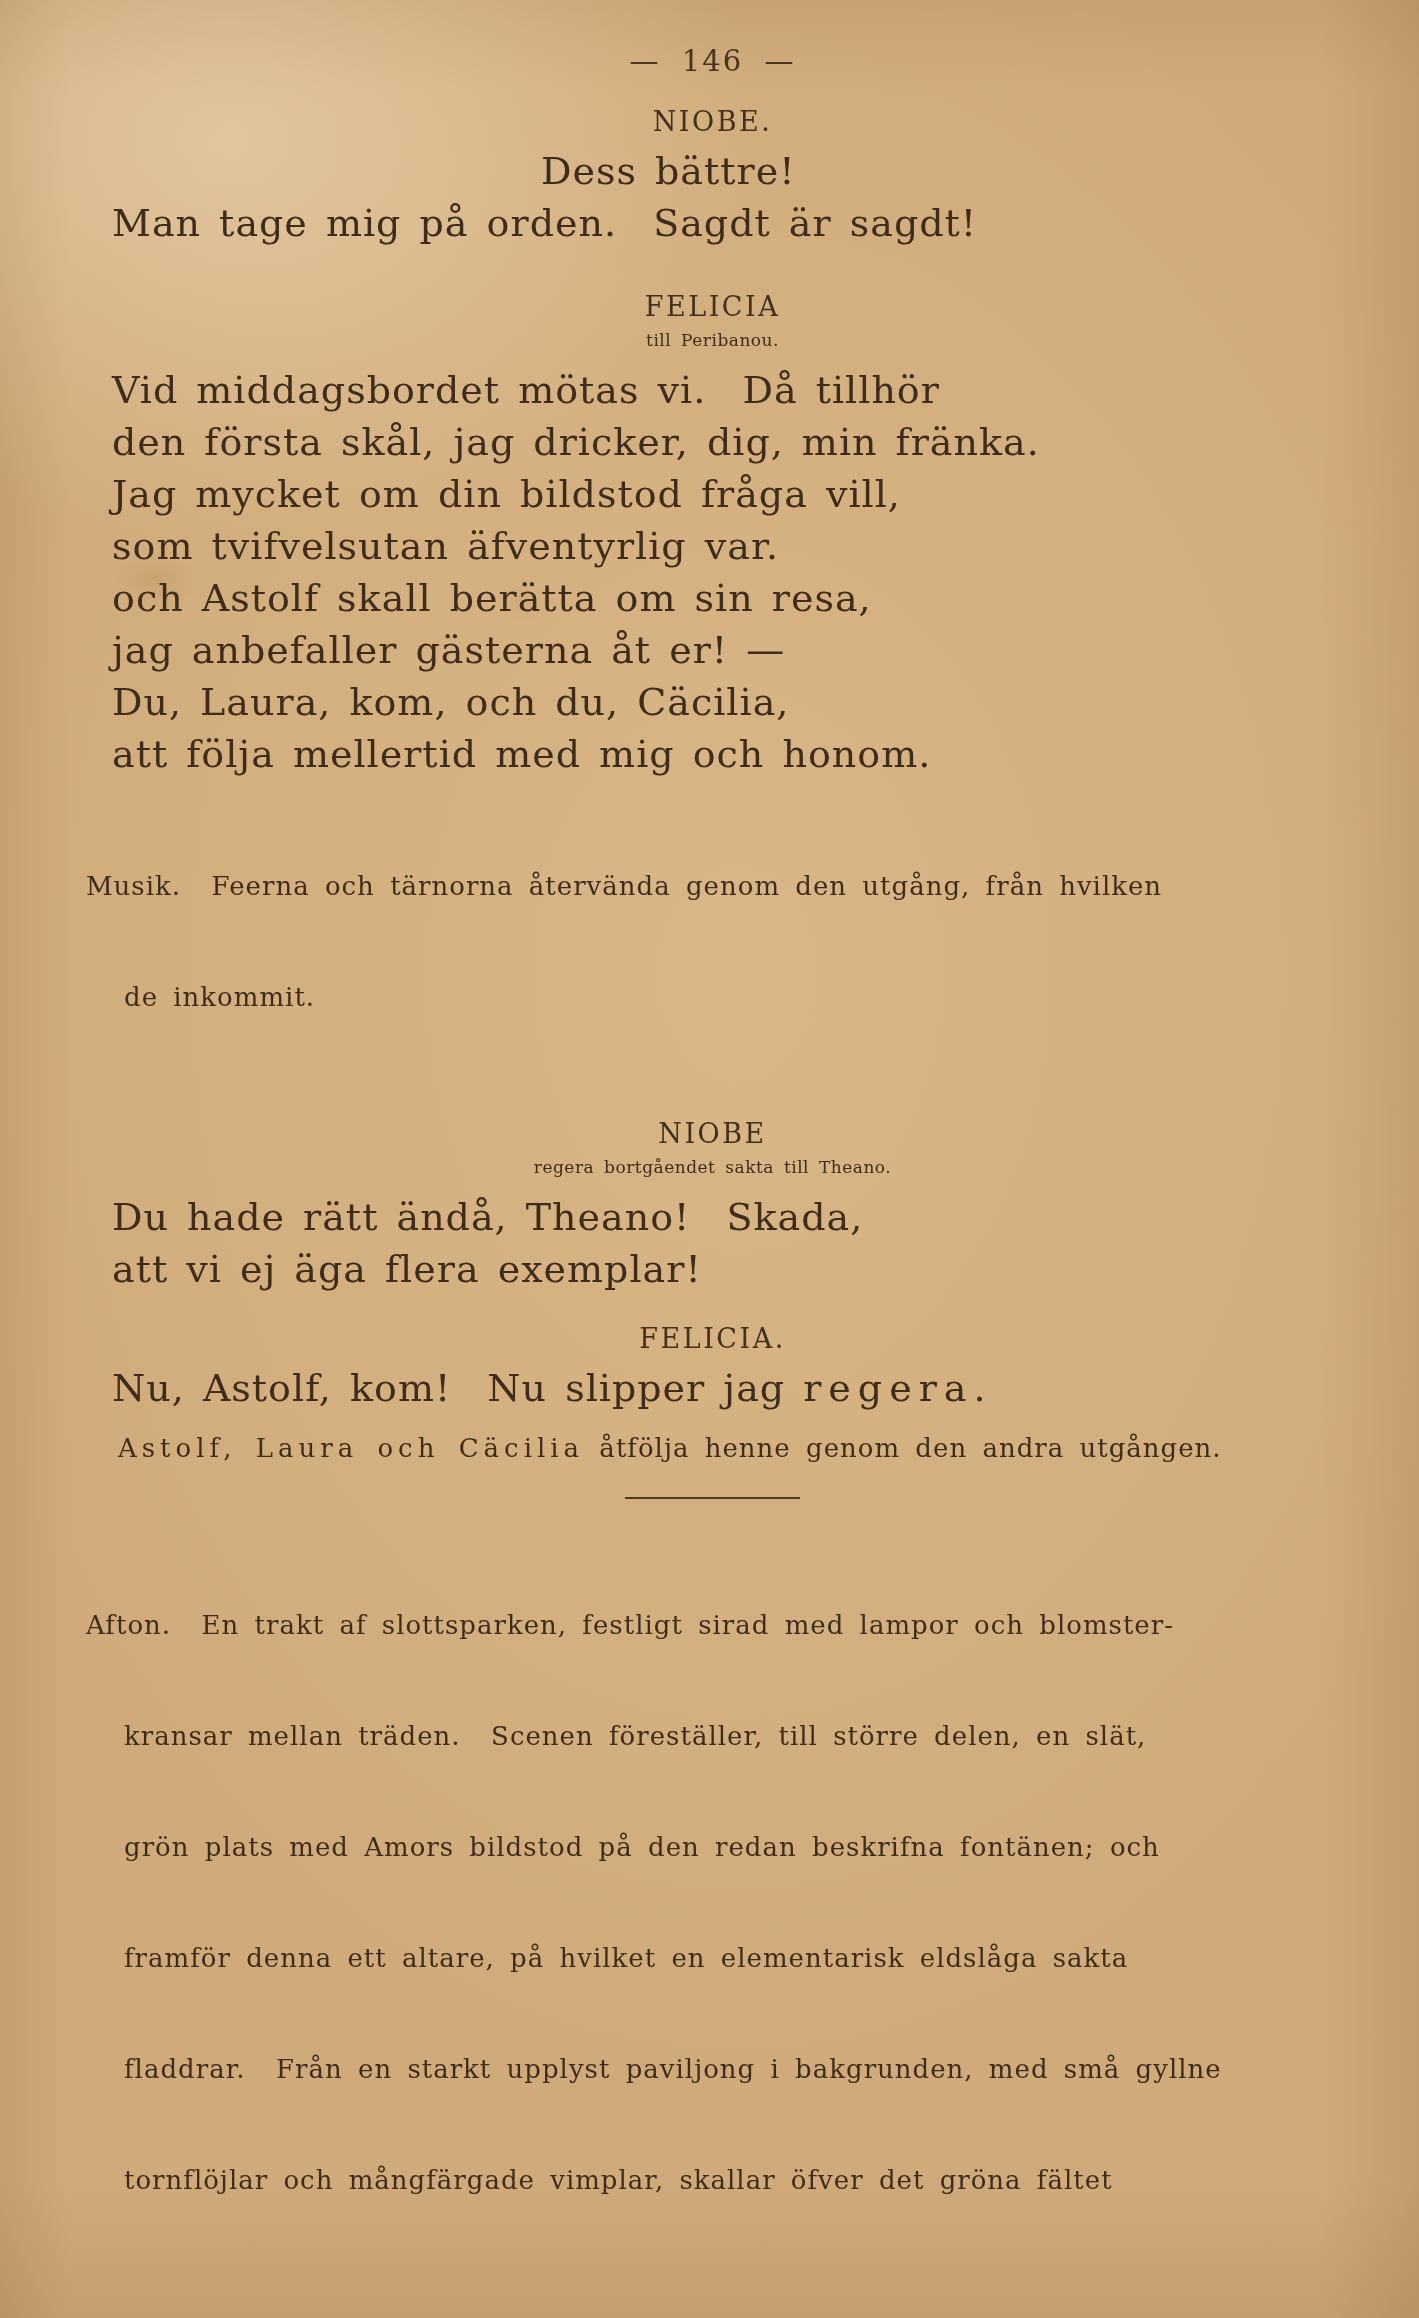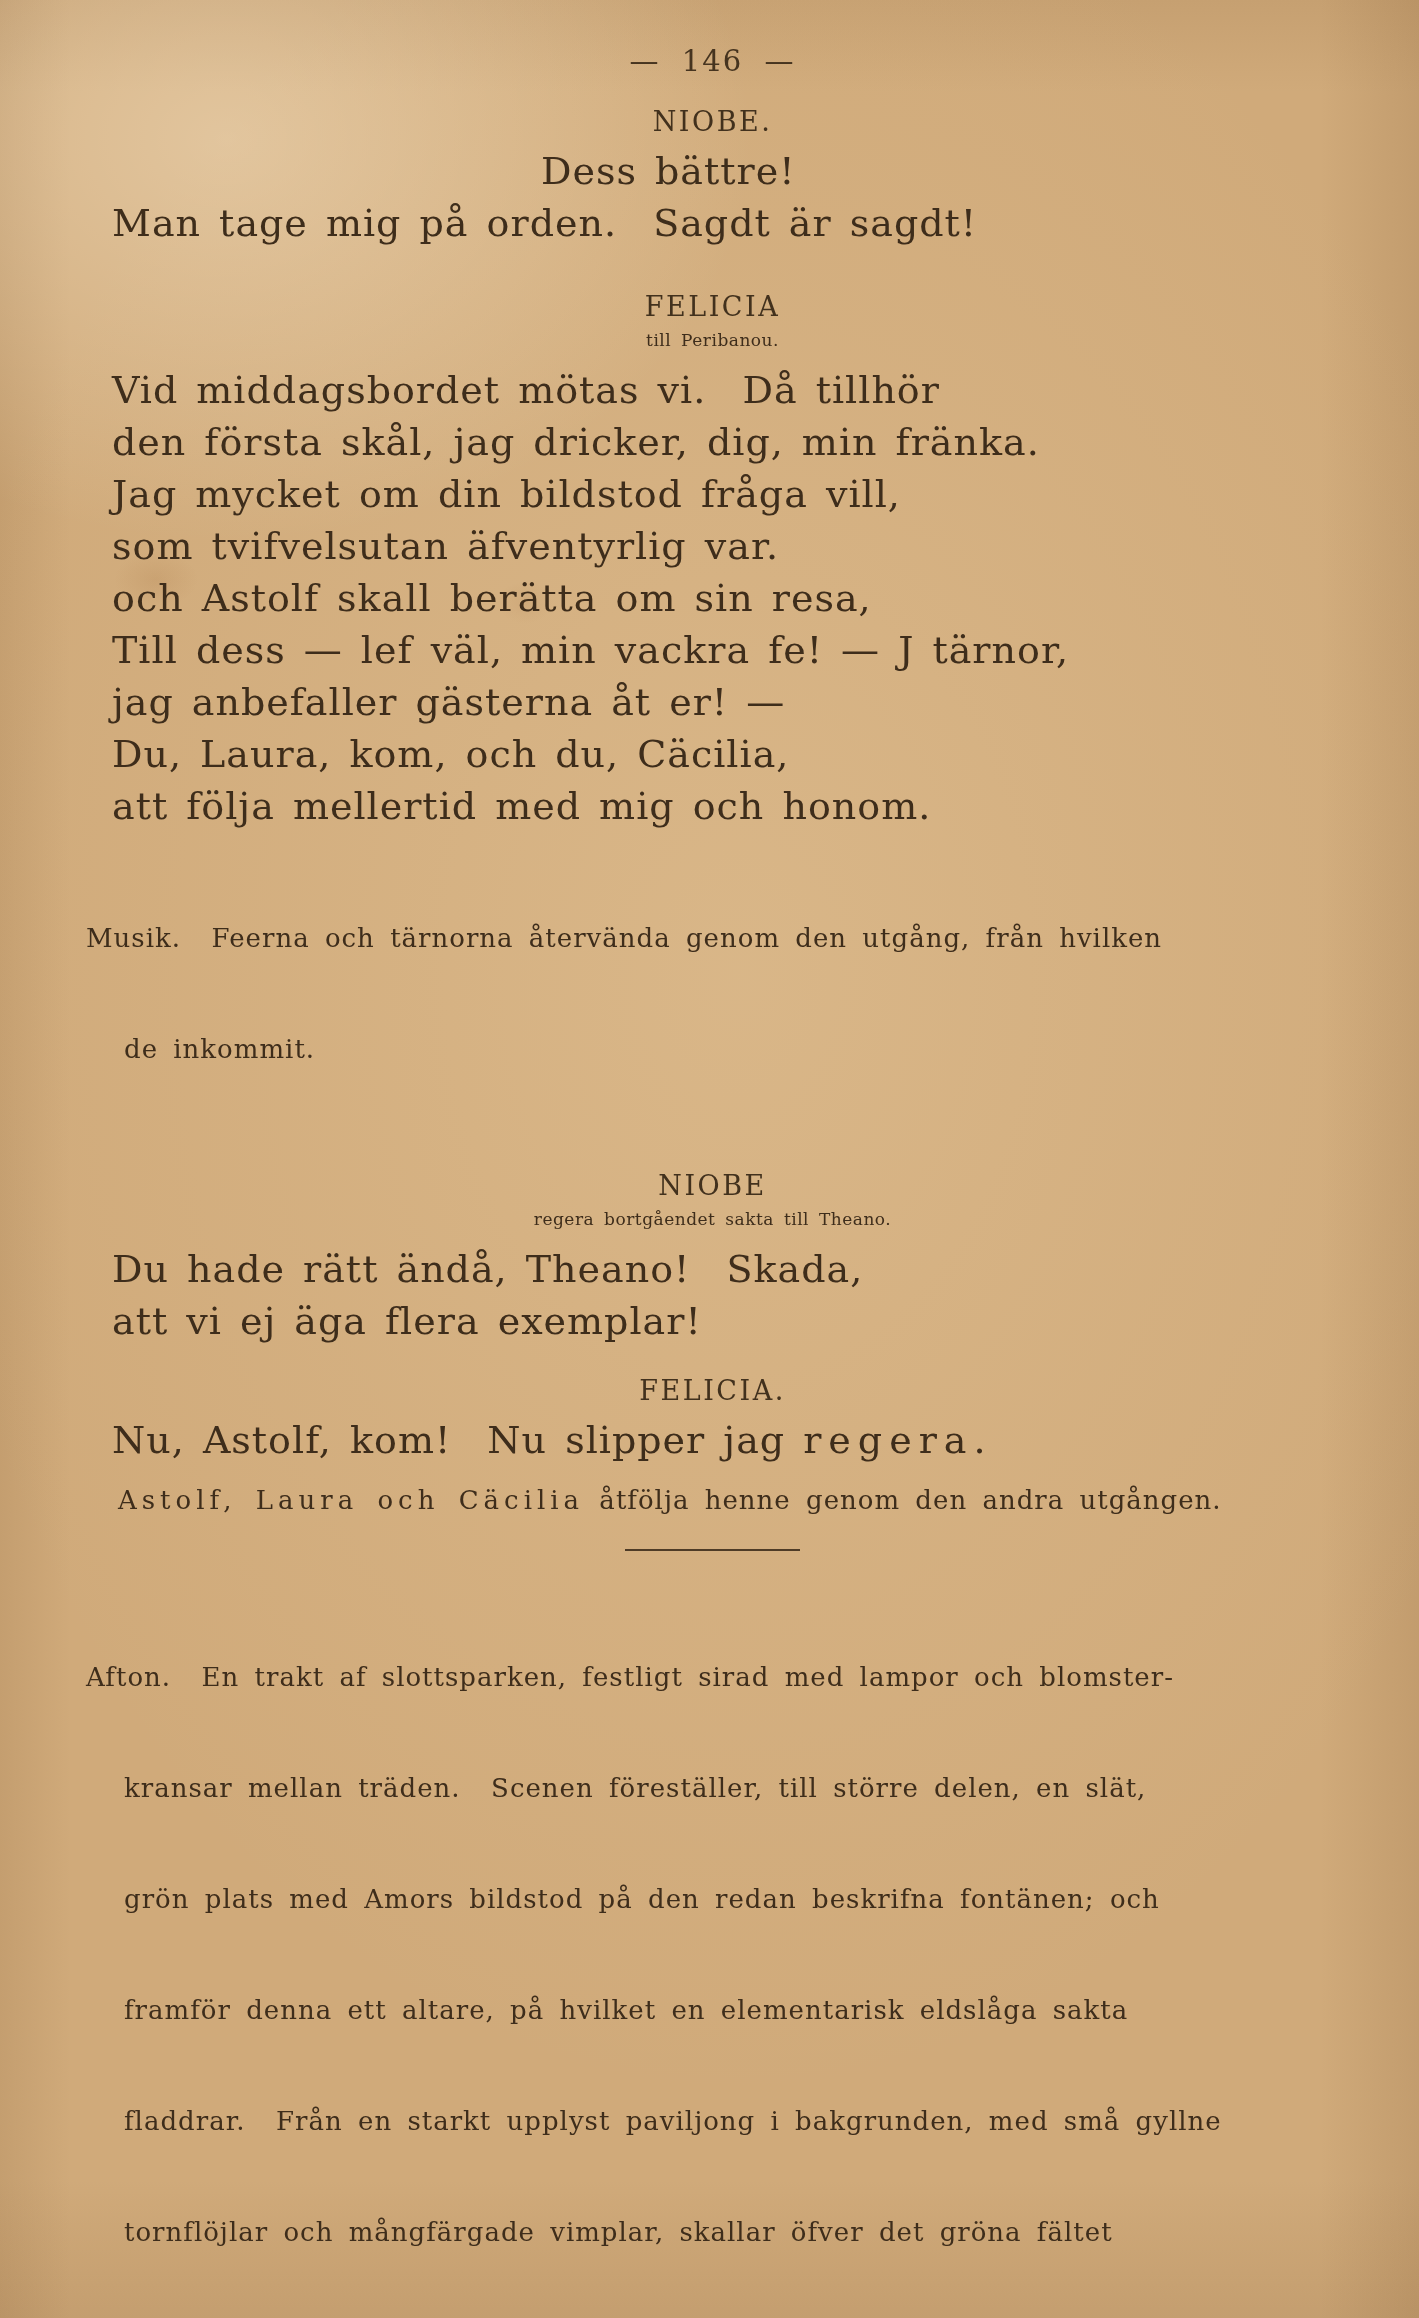--- a/index.html
+++ b/index.html
@@ -89,21 +89,20 @@
     <div class="verse halfline-dess">Dess bättre!</div>
     <div class="verse">Man tage mig på orden.  Sagdt är sagdt!</div>
 
     <div class="speaker mt-lg">FELICIA</div>
     <div class="subdir">till Peribanou.</div>
     <div class="verse">Vid middagsbordet mötas vi.  Då tillhör</div>
     <div class="verse">den första skål, jag dricker, dig, min fränka.</div>
     <div class="verse">Jag mycket om din bildstod fråga vill,</div>
     <div class="verse">som tvifvelsutan äfventyrlig var.</div>
     <div class="verse">och Astolf skall berätta om sin resa,</div>
-    <div class="verse">Till dess — lef väl, min vackra fe! — J tärnor,</div>
     <div class="verse">jag anbefaller gästerna åt er! —</div>
     <div class="verse">Du, Laura, kom, och du, Cäcilia,</div>
     <div class="verse">att följa mellertid med mig och honom.</div>
 
     <p class="dir">
       <span class="dirline">Musik.  Feerna och tärnorna återvända genom den utgång, från hvilken</span>
       <span class="dirline indent">de inkommit.</span>
     </p>
 
     <div class="speaker">NIOBE</div>

